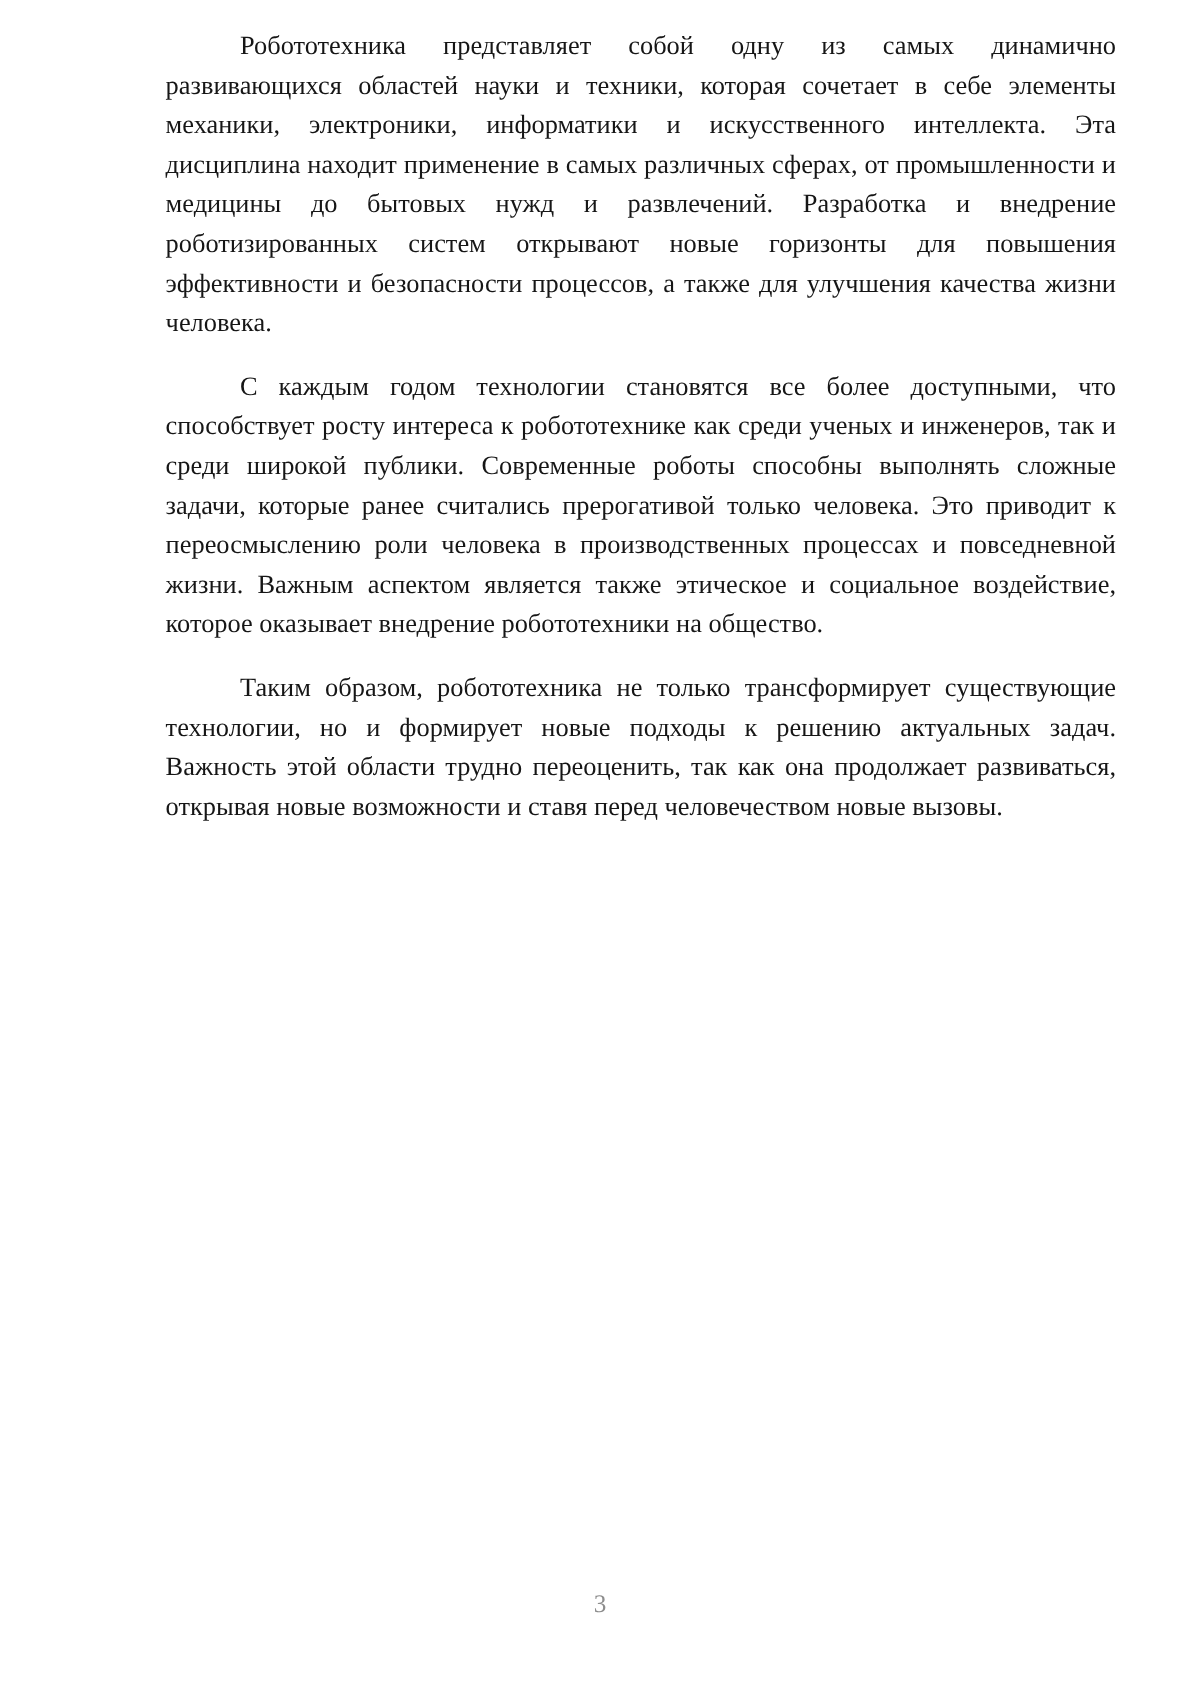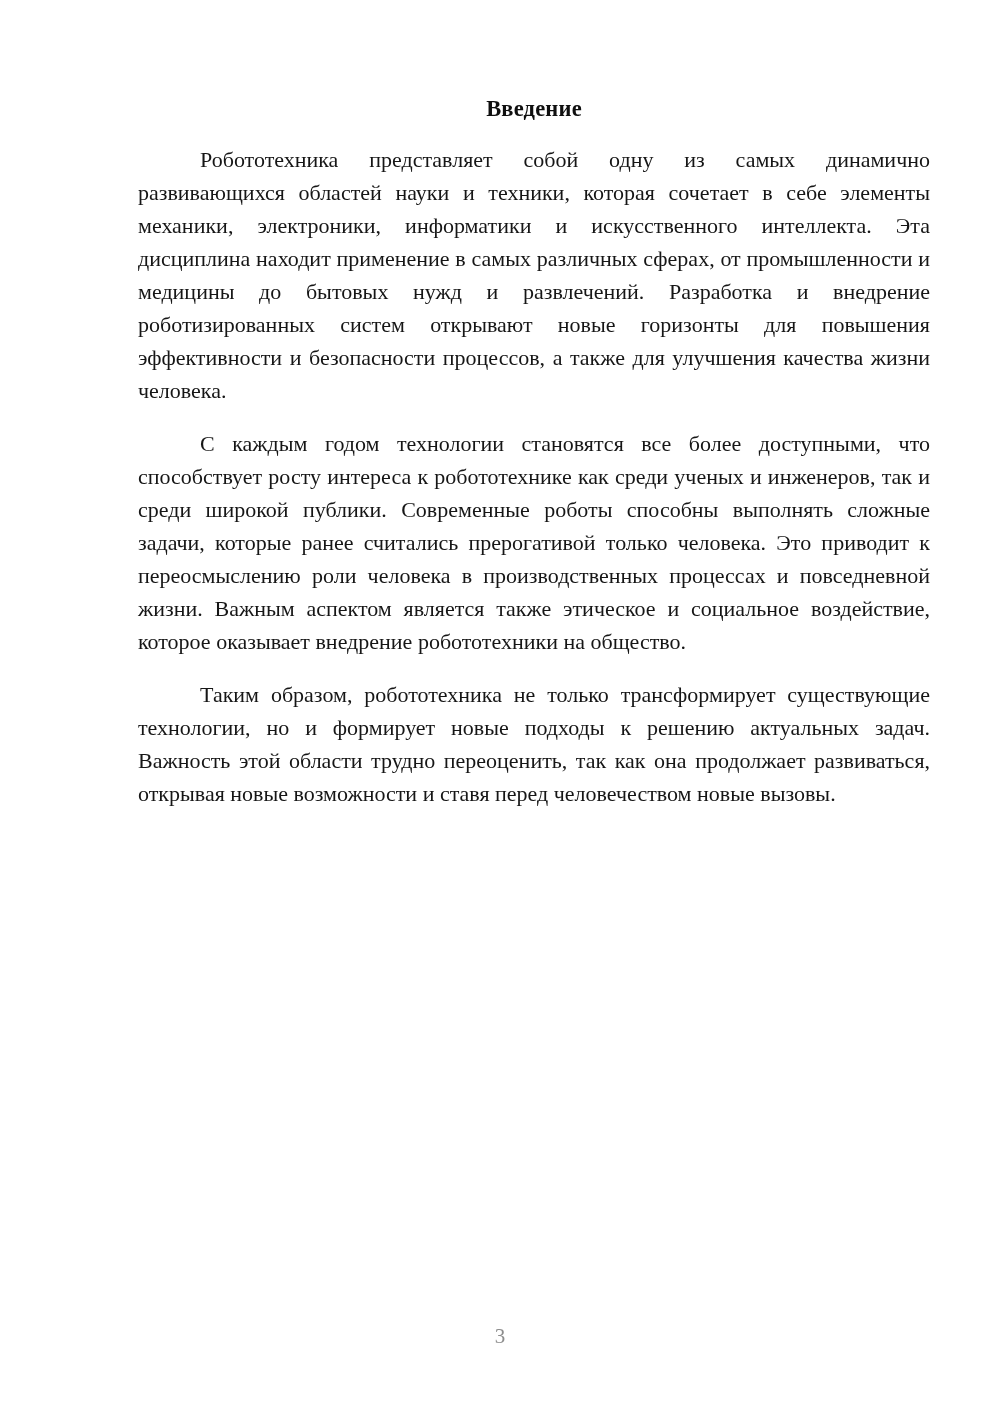--- a/index.html
+++ b/index.html
@@ -72,21 +72,20 @@
     color: #8d8d8d;
   }
 </style>
 </head>
 <body>
 
 <div class="page">
 
   <div class="page-body">
 
-    <h1 class="doc-heading">Введение</h1>
 
     <div class="paragraphs">
       <p class="doc-paragraph">Робототехника представляет собой одну из самых динамично развивающихся областей науки и техники, которая сочетает в себе элементы механики, электроники, информатики и искусственного интеллекта. Эта дисциплина находит применение в самых различных сферах, от промышленности и медицины до бытовых нужд и развлечений. Разработка и внедрение роботизированных систем открывают новые горизонты для повышения эффективности и безопасности процессов, а также для улучшения качества жизни человека.</p>
       <p class="doc-paragraph">С каждым годом технологии становятся все более доступными, что способствует росту интереса к робототехнике как среди ученых и инженеров, так и среди широкой публики. Современные роботы способны выполнять сложные задачи, которые ранее считались прерогативой только человека. Это приводит к переосмыслению роли человека в производственных процессах и повседневной жизни. Важным аспектом является также этическое и социальное воздействие, которое оказывает внедрение робототехники на общество.</p>
       <p class="doc-paragraph">Таким образом, робототехника не только трансформирует существующие технологии, но и формирует новые подходы к решению актуальных задач. Важность этой области трудно переоценить, так как она продолжает развиваться, открывая новые возможности и ставя перед человечеством новые вызовы.</p>
     </div>
 
   </div>
 
   <div class="page-number">3</div>

